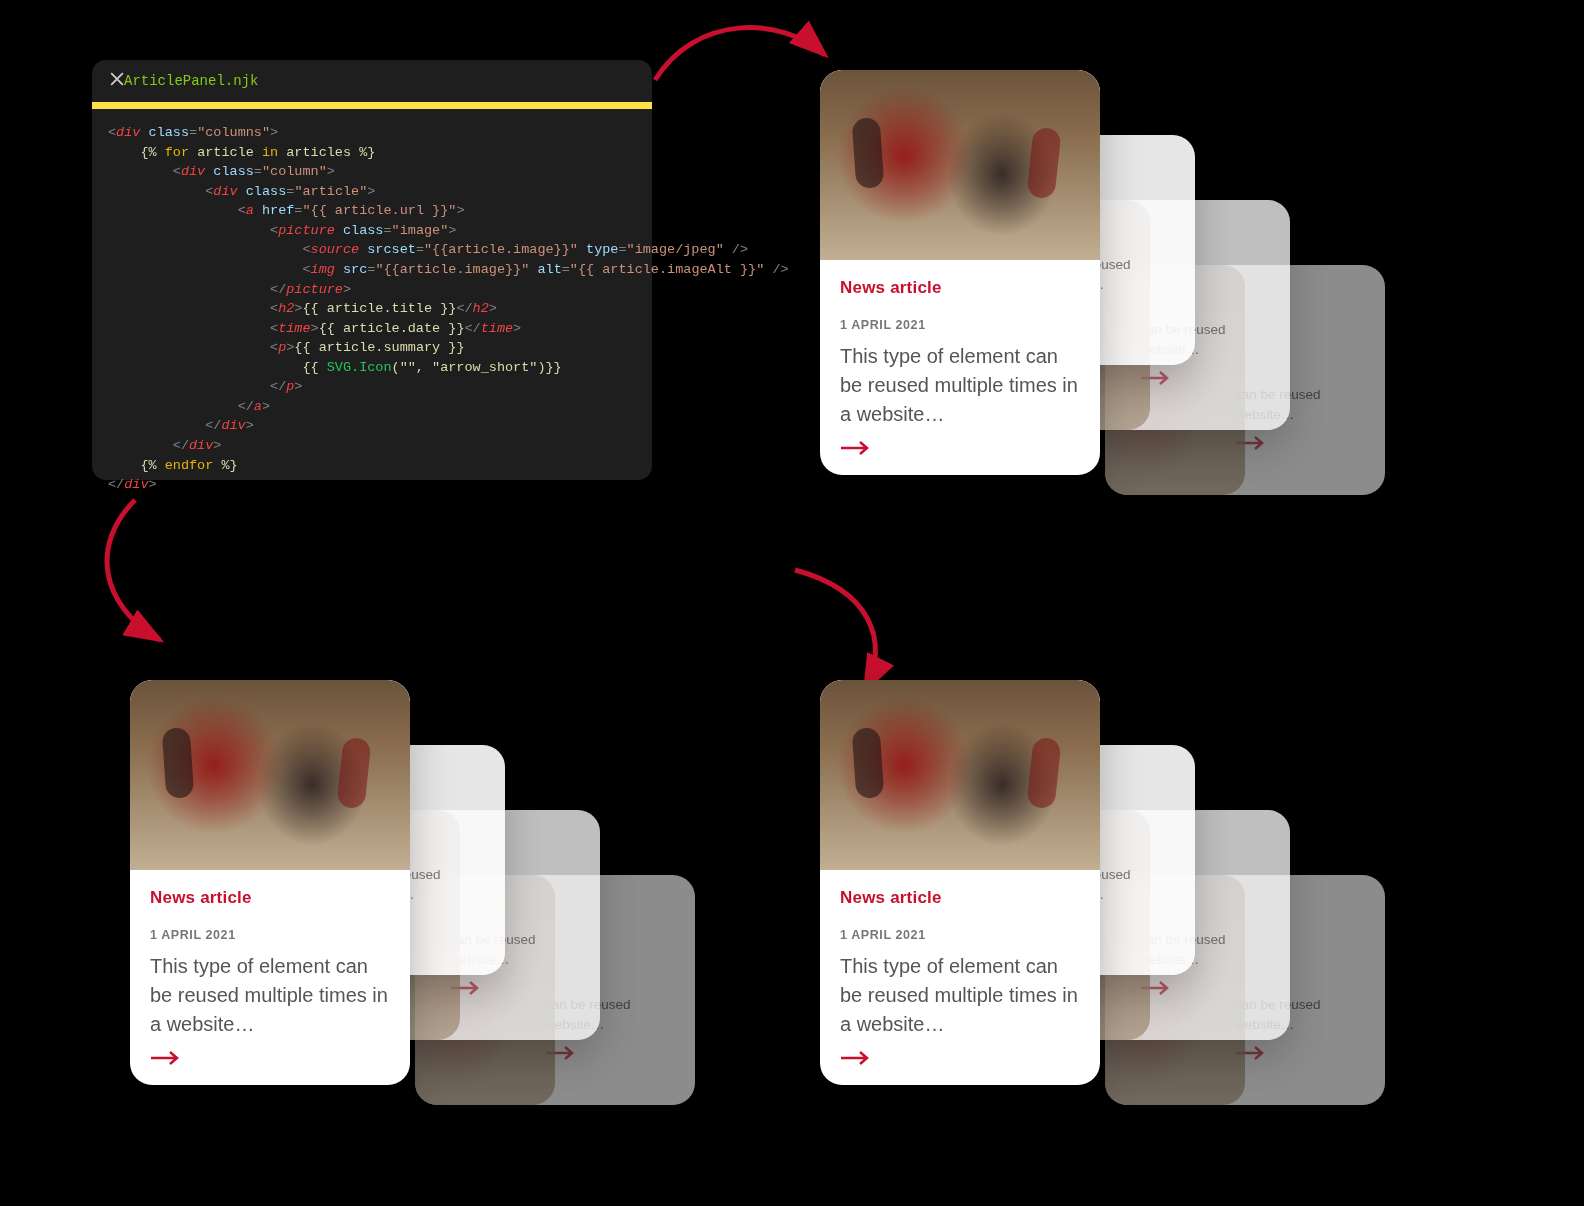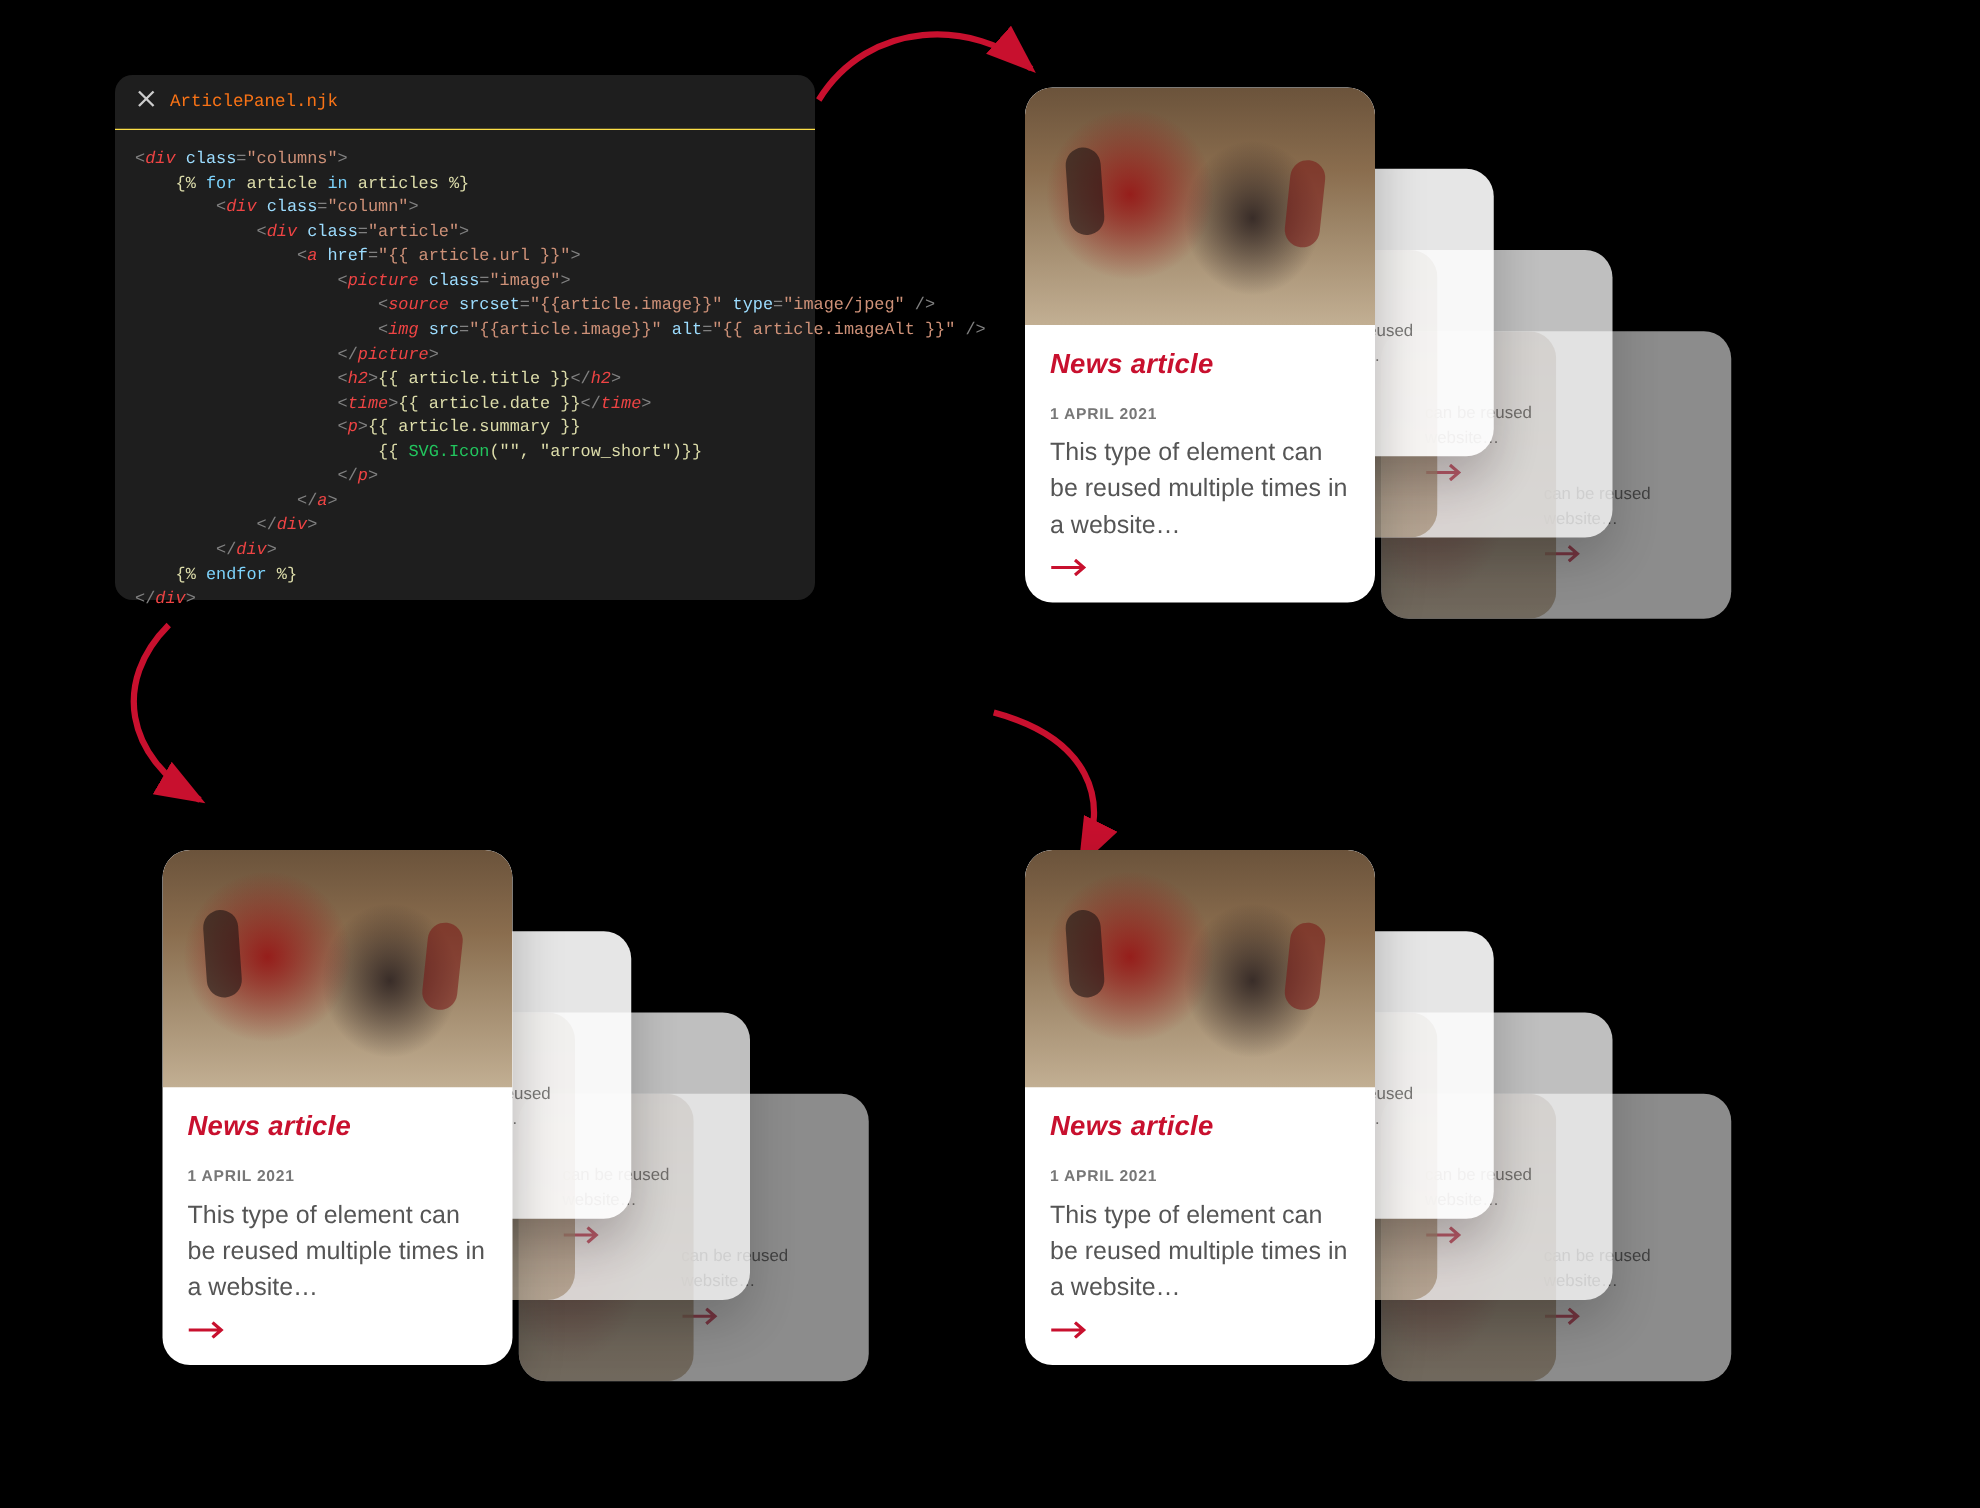--- a/index.html
+++ b/index.html
@@ -22,38 +22,37 @@
     background: #1e1e1e;
     border-radius: 14px;
     box-shadow: 0 10px 30px rgba(0,0,0,.6);
     font-family: Menlo, Consolas, "Courier New", monospace;
     font-size: 14px;
     color: #d4d4d4;
   }
   .editor-tab {
     display: flex;
     align-items: center;
-    gap: 12px;
     padding: 12px 18px;
-    color: #f97316;
-    border-bottom: 1px solid #fde047;
+    color: #84cc16;
+    border-bottom: 7px solid #fde047;
   }
   .editor-tab svg { width: 14px; height: 14px; }
   .editor-body {
     padding: 14px 16px 18px 16px;
     white-space: pre;
     font-size: 13.5px;
     line-height: 1.45;
   }
   .t-tag   { color: #808080; }
   .t-name  { color: #ef4444; font-style: italic; }
   .t-attr  { color: #9cdcfe; }
   .t-str   { color: #ce9178; }
   .t-tmpl  { color: #dcdcaa; }
-  .t-kw    { color: #7dd3fc; }
+  .t-kw    { color: #eab308; }
   .t-var   { color: #22c55e; }
 
   
   .flow-arrow { position: absolute; }
 
   
   .stack {
     position: absolute;
     width: 560px;
     height: 560px;
@@ -83,24 +82,23 @@
     width: 28px;
     height: 70px;
     border-radius: 14px;
     background: rgba(30,20,20,.6);
   }
   .card .img::before { left: 34px; top: 48px; transform: rotate(-4deg); }
   .card .img::after  { left: 210px; top: 58px; transform: rotate(6deg); background: rgba(120,20,20,.55); }
   .card-body { padding: 18px 20px 16px 20px; }
   .card h2 {
     color: #c8102e;
-    font-size: 22px;
+    font-size: 17px;
     font-weight: 700;
     letter-spacing: .2px;
-    font-style: italic;
   }
   .card time {
     display: block;
     margin-top: 20px;
     font-size: 12.5px;
     letter-spacing: .6px;
     color: #777;
     font-weight: 600;
   }
   .card p {

